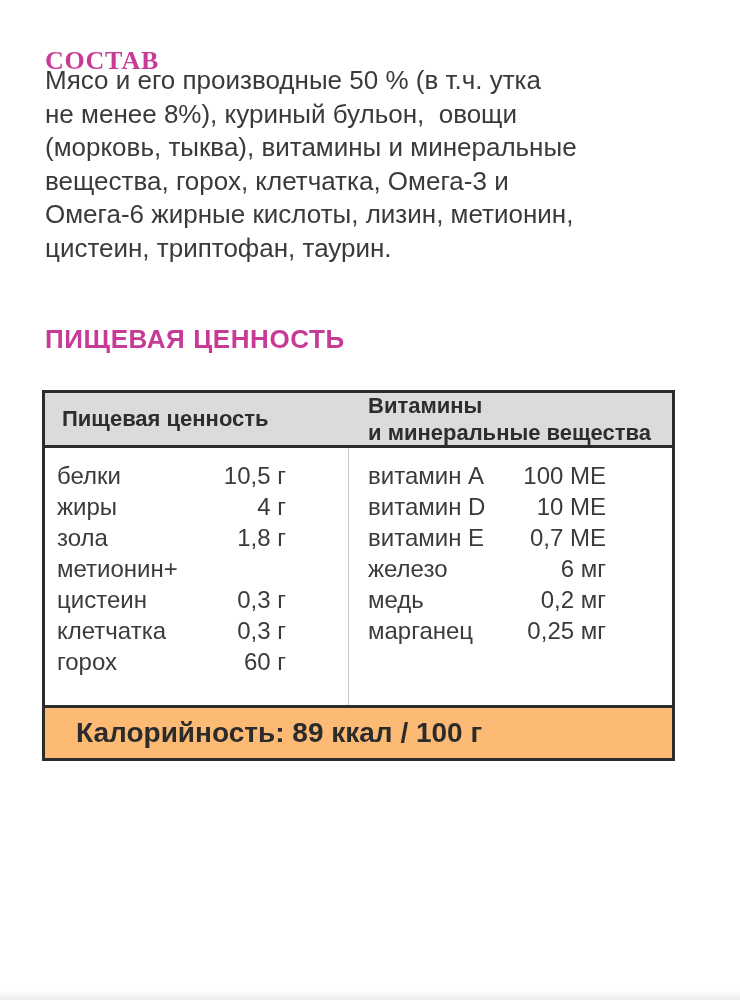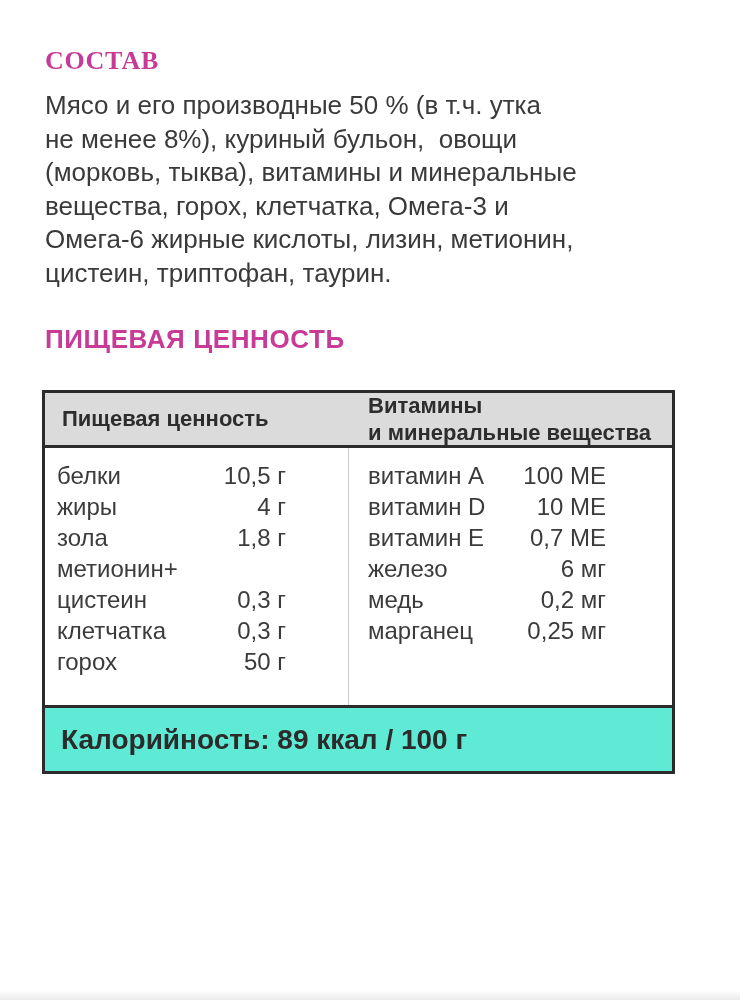--- a/index.html
+++ b/index.html
@@ -18,21 +18,21 @@
     font-size: 26px;
     font-weight: 800;
     letter-spacing: 0.6px;
     color: #c73b96;
   }
   .heading-composition { top: 46px; font-family: Liberation Serif, serif; }
   .heading-nutrition { top: 324px; }
   .composition-text {
     position: absolute;
     left: 45px;
-    top: 89px;
+    top: 64px;
     width: 640px;
     font-size: 26px;
     line-height: 33.5px;
     color: #3a3a3a;
     white-space: pre-wrap;
   }
   .nutrition-table {
     position: absolute;
     left: 42px;
     top: 390px;
@@ -78,24 +78,24 @@
     justify-content: space-between;
     align-items: baseline;
     height: 31px;
     line-height: 31px;
     font-size: 24px;
     color: #3b3b3b;
   }
   .tfoot {
     display: flex;
     align-items: center;
-    height: 66px;
-    background: #5eead4;
+    height: 53px;
+    background: #fdba74;
     border-top: 3px solid #2b2b2b;
-    padding-left: 16px;
+    padding-left: 31px;
     font-size: 28px;
     font-weight: 600;
     color: #2b2b2b;
   }
   .bottom-edge {
     position: absolute;
     left: 0; right: 0; bottom: 0;
     height: 10px;
     background: linear-gradient(#ffffff, #ebebeb);
   }
@@ -146,21 +146,21 @@
         <div class="data-row">
           <span>цистеин</span>
           <span>0,3 г</span>
         </div>
         <div class="data-row">
           <span>клетчатка</span>
           <span>0,3 г</span>
         </div>
         <div class="data-row">
           <span>горох</span>
-          <span>50 г</span>
+          <span>60 г</span>
         </div>
       </div>
 
       <div class="col-right">
         <div class="data-row">
           <span>витамин A</span>
           <span>100 МЕ</span>
         </div>
         <div class="data-row">
           <span>витамин D</span>

